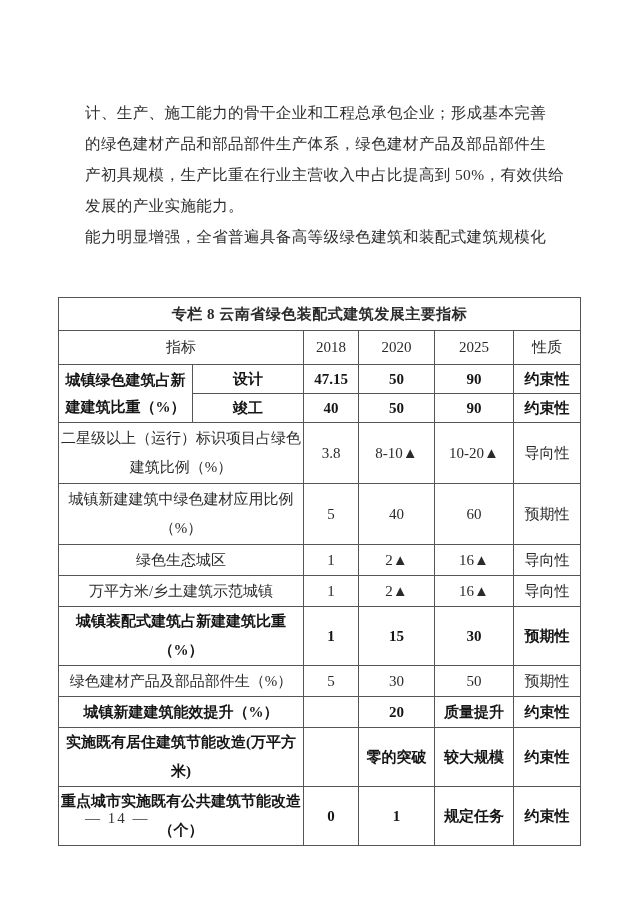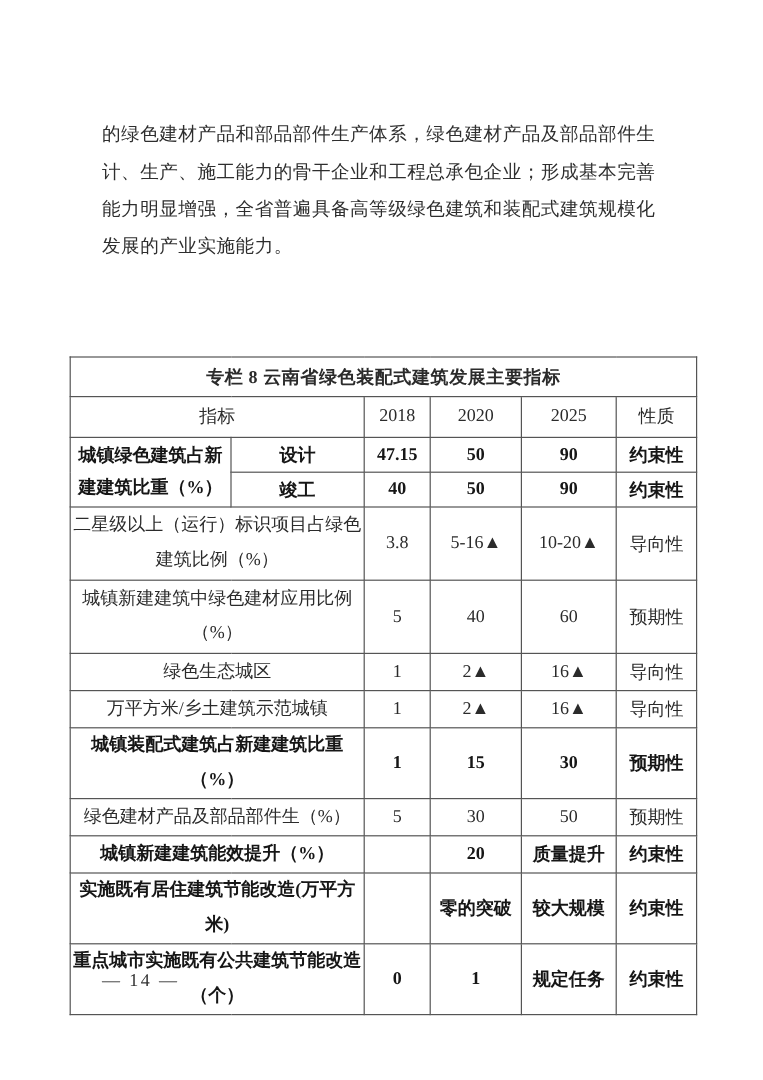--- a/index.html
+++ b/index.html
@@ -67,24 +67,25 @@
     letter-spacing:2px;
     color:#333;
   }
 </style>
 </head>
 <body>
 
 <div class="page">
 
   <div class="para">
+    <div class="para-line">计、生产、施工能力的骨干企业和工程总承包企业；形成基本完善</div>
     <div class="para-line">的绿色建材产品和部品部件生产体系，绿色建材产品及部品部件生</div>
-    <div class="para-line">计、生产、施工能力的骨干企业和工程总承包企业；形成基本完善</div>
+    <div class="para-line">产初具规模，生产比重在行业主营收入中占比提高到 50%，有效供给</div>
+    <div class="para-line">发展的产业实施能力。</div>
     <div class="para-line">能力明显增强，全省普遍具备高等级绿色建筑和装配式建筑规模化</div>
-    <div class="para-line">发展的产业实施能力。</div>
   </div>
 
   <table class="indicators">
     <colgroup>
       <col style="width:134px">
         <col style="width:111px">
         <col style="width:55px">
       <col style="width:76px">
         <col style="width:79px">
         <col style="width:67px">
@@ -113,21 +114,21 @@
         <td>竣工</td>
         <td>40</td>
         <td>50</td>
         <td>90</td>
         <td>约束性</td>
       </tr>
 
       <tr class="r-tall">
         <td colspan="2" class="label-cell label-span">二星级以上（运行）标识项目占绿色建筑比例（%）</td>
         <td>3.8</td>
-        <td>5-16▲</td>
+        <td>8-10▲</td>
         <td>10-20▲</td>
         <td>导向性</td>
       </tr>
       <tr class="r-tall">
         <td colspan="2" class="label-cell label-span">城镇新建建筑中绿色建材应用比例（%）</td>
         <td>5</td>
         <td>40</td>
         <td>60</td>
         <td>预期性</td>
       </tr>

